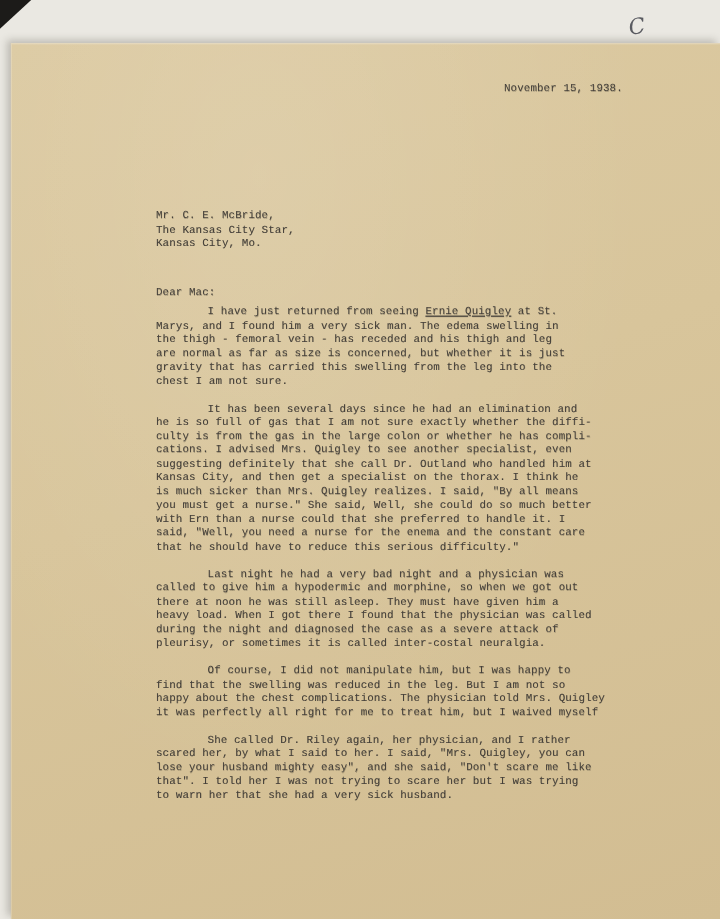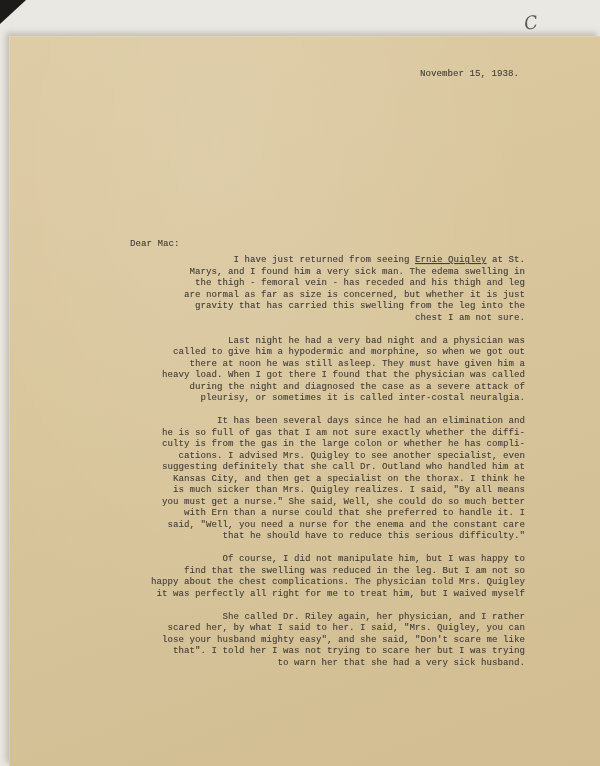--- a/index.html
+++ b/index.html
@@ -39,21 +39,20 @@
   .paper {
     position: absolute;
     left: 9px;
     top: 36px;
     width: 591px;
     height: 730px;
     background:
       radial-gradient(ellipse at 35% 15%, rgba(255,255,255,0.10), rgba(255,255,255,0) 60%),
       linear-gradient(160deg, #dccaa2 0%, #d8c59b 45%, #d2bd92 100%);
     box-shadow: -3px -3px 6px rgba(60,55,45,0.25), inset 1px 1px 0 rgba(255,255,255,0.18);
-    text-align: right;
   }
   .typewriter {
     color: #45403a;
     font-size: 9px;
     letter-spacing: 0.1px;
     text-shadow: 0.3px 0.3px 0 rgba(70,63,52,0.35);
   }
   .date {
     position: absolute;
     top: 33px;
@@ -95,47 +94,52 @@
 <div class="scan">
 
   <div class="corner-mark"></div>
 
   <div class="pencil-c">C</div>
 
   <div class="paper">
 
     <div class="date typewriter">November 15, 1938.</div>
 
+    <div class="address typewriter">
+      <div class="addr-line">Mr. C. E. McBride,</div>
+      <div class="addr-line">The Kansas City Star,</div>
+      <div class="addr-line">Kansas City, Mo.</div>
+    </div>
 
     <div class="salutation typewriter">Dear Mac:</div>
 
     <div class="body-block typewriter">
       <p class="para">I have just returned from seeing <u>Ernie Quigley</u> at St.
 Marys, and I found him a very sick man. The edema swelling in
 the thigh - femoral vein - has receded and his thigh and leg
 are normal as far as size is concerned, but whether it is just
 gravity that has carried this swelling from the leg into the
 chest I am not sure.</p>
-      <p class="para">Last night he had a very bad night and a physician was
-called to give him a hypodermic and morphine, so when we got out
-there at noon he was still asleep. They must have given him a
-heavy load. When I got there I found that the physician was called
-during the night and diagnosed the case as a severe attack of
-pleurisy, or sometimes it is called inter-costal neuralgia.</p>
       <p class="para">It has been several days since he had an elimination and
 he is so full of gas that I am not sure exactly whether the diffi-
 culty is from the gas in the large colon or whether he has compli-
 cations. I advised Mrs. Quigley to see another specialist, even
 suggesting definitely that she call Dr. Outland who handled him at
 Kansas City, and then get a specialist on the thorax. I think he
 is much sicker than Mrs. Quigley realizes. I said, "By all means
 you must get a nurse." She said, Well, she could do so much better
 with Ern than a nurse could that she preferred to handle it. I
 said, "Well, you need a nurse for the enema and the constant care
 that he should have to reduce this serious difficulty."</p>
+      <p class="para">Last night he had a very bad night and a physician was
+called to give him a hypodermic and morphine, so when we got out
+there at noon he was still asleep. They must have given him a
+heavy load. When I got there I found that the physician was called
+during the night and diagnosed the case as a severe attack of
+pleurisy, or sometimes it is called inter-costal neuralgia.</p>
       <p class="para">Of course, I did not manipulate him, but I was happy to
 find that the swelling was reduced in the leg. But I am not so
 happy about the chest complications. The physician told Mrs. Quigley
 it was perfectly all right for me to treat him, but I waived myself</p>
       <p class="para">She called Dr. Riley again, her physician, and I rather
 scared her, by what I said to her. I said, "Mrs. Quigley, you can
 lose your husband mighty easy", and she said, "Don't scare me like
 that". I told her I was not trying to scare her but I was trying
 to warn her that she had a very sick husband.</p>
     </div>

